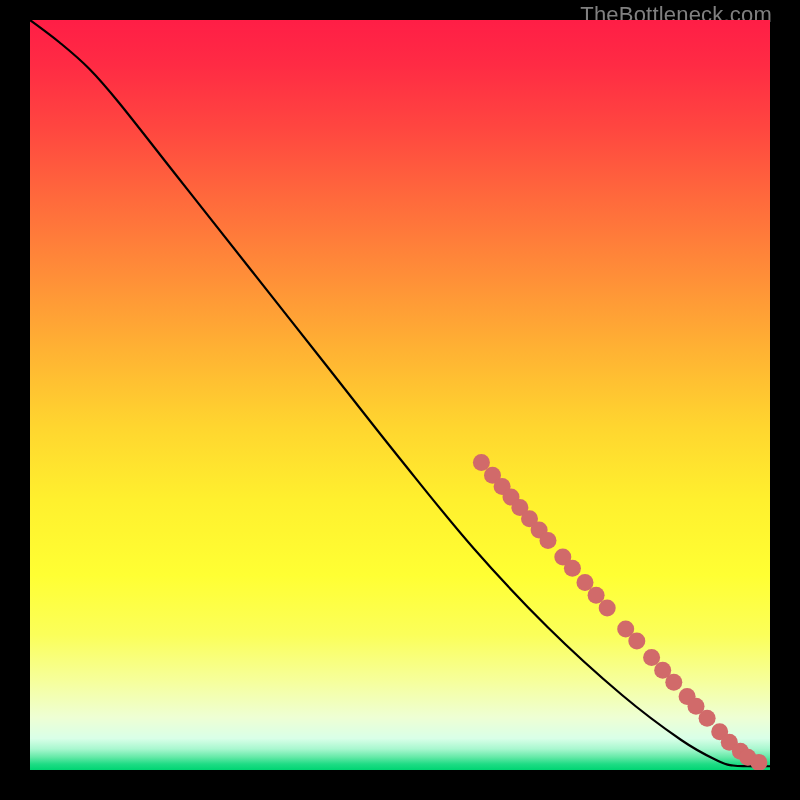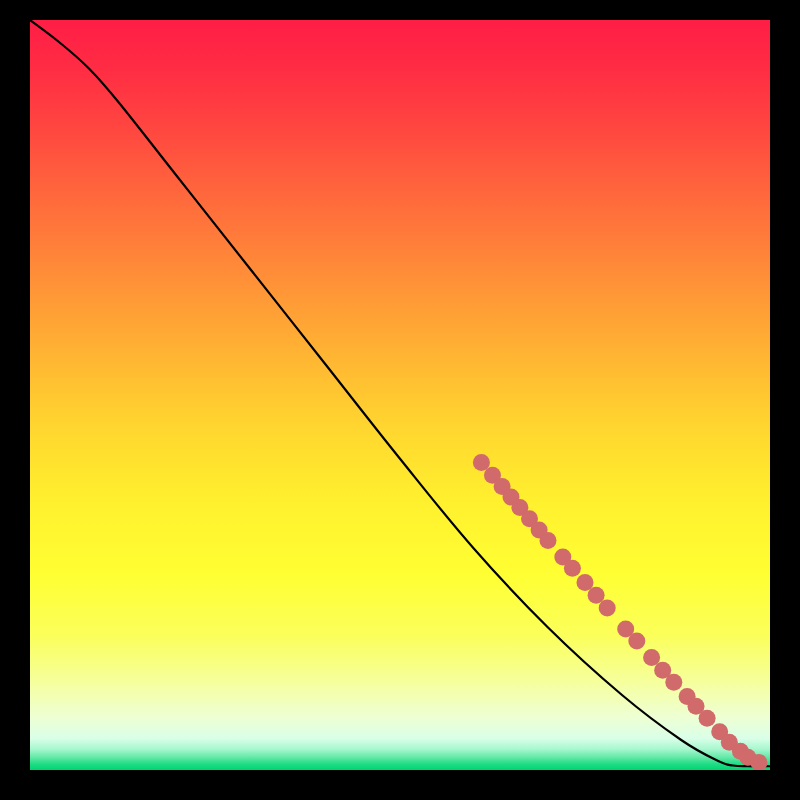--- a/index.html
+++ b/index.html
@@ -32,20 +32,21 @@
     font-size: 22px;
     font-weight: 400;
     letter-spacing: 0.2px;
   }
   svg { display: block; }
 </style>
 </head>
 <body>
 
 <div class="frame">
+  <div class="watermark">TheBottleneck.com</div>
   <div class="plot">
     <svg id="chart-svg" width="740" height="750" viewBox="0 0 740 750">
       <defs>
         <linearGradient id="bg-grad" x1="0" y1="0" x2="0" y2="1">
             <stop offset="0.00%" stop-color="#ff1e46"></stop>
             <stop offset="6.00%" stop-color="#ff2b44"></stop>
             <stop offset="14.00%" stop-color="#ff4540"></stop>
             <stop offset="24.00%" stop-color="#ff6a3c"></stop>
             <stop offset="34.00%" stop-color="#ff8e38"></stop>
             <stop offset="44.00%" stop-color="#ffb233"></stop>

